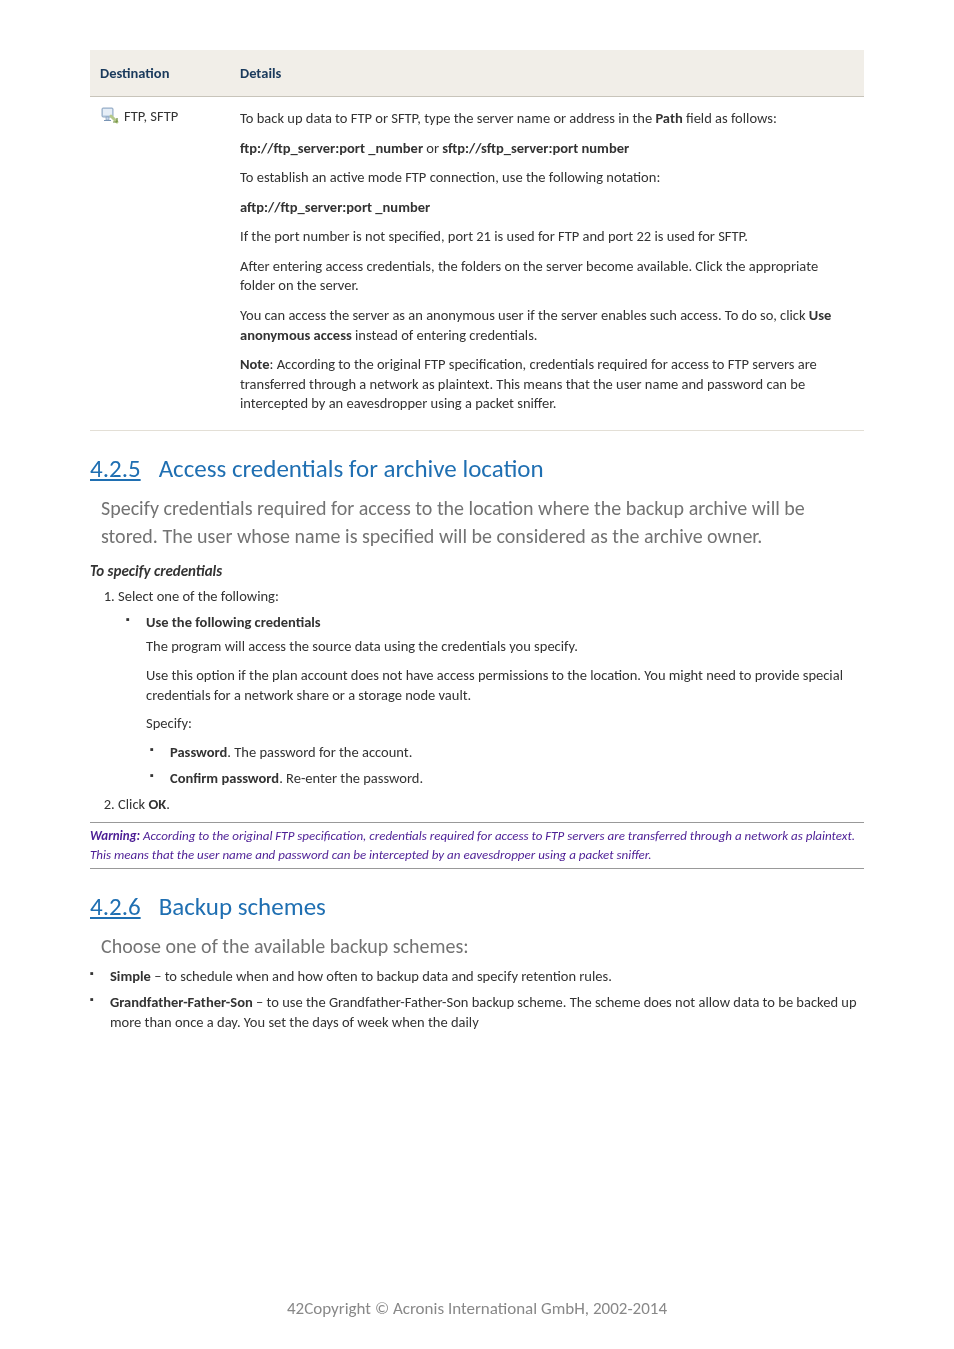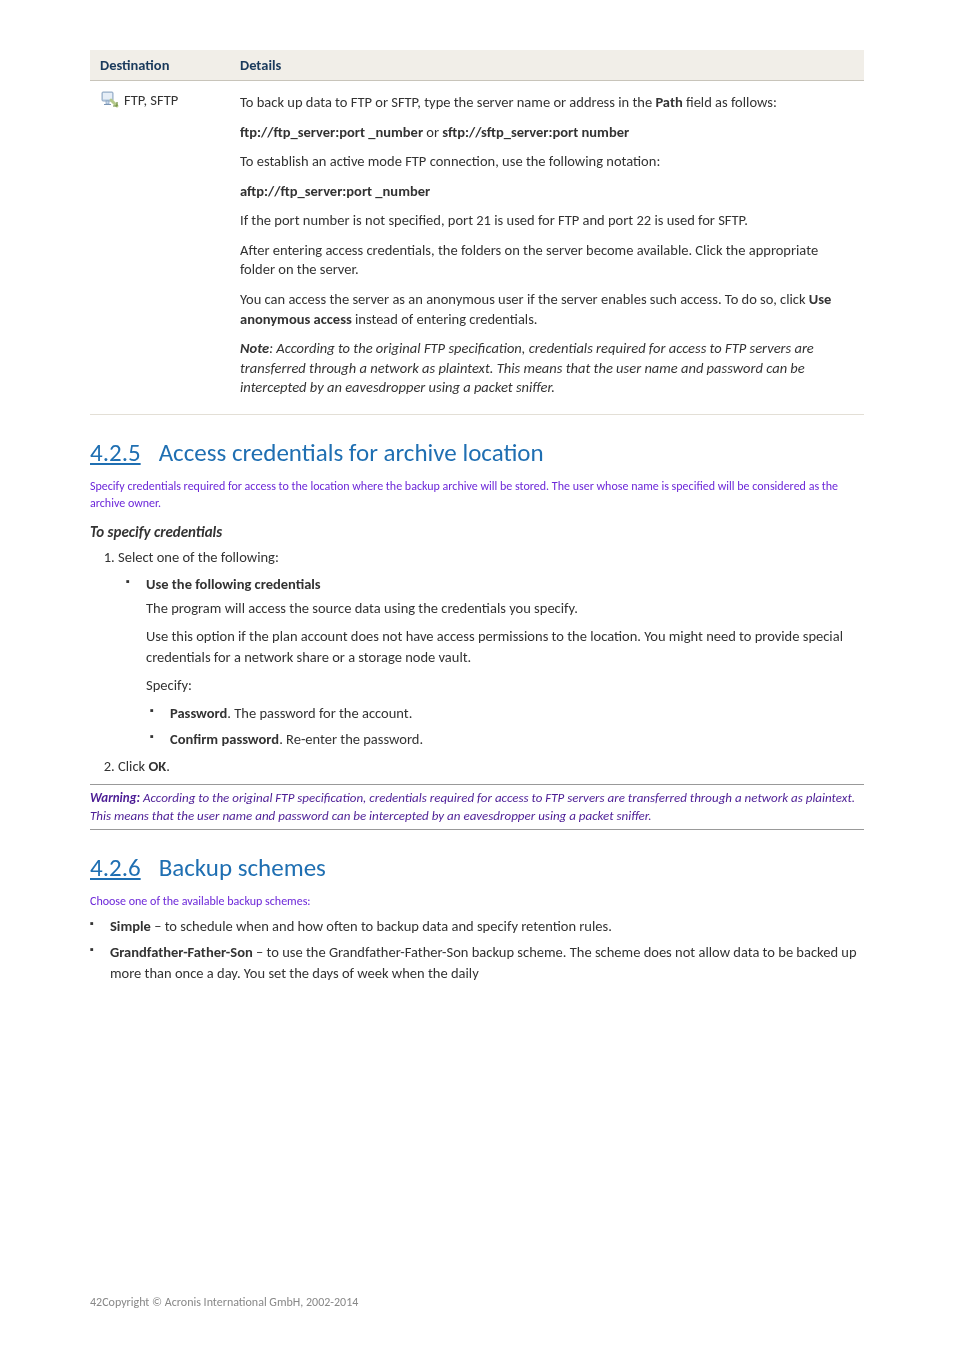--- a/index.html
+++ b/index.html
@@ -14,21 +14,21 @@
   }
   .doc-table {
     width: 100%;
     border-collapse: collapse;
     font-size: 14.5px;
     color: #333;
   }
   .doc-table th {
     background: #f1eee8;
     text-align: left;
-    padding: 6px 10px;
+    padding: 14px 10px;
     color: #1a3a5c;
     font-weight: 700;
     border-bottom: 1px solid #c8c4ba;
   }
   .doc-table td {
     vertical-align: top;
     padding: 8px 10px 6px 10px;
   }
   .doc-table td.row-icon-cell {
     width: 140px;
@@ -43,24 +43,24 @@
   }
   .ftp-icon { display: inline-block; vertical-align: -4px; margin-right: 4px; }
   h2.heading-num {
     color: #1f6fb2;
     font-weight: 400;
     font-size: 25px;
     margin: 22px 0 10px 0;
   }
   h2.heading-num .num { margin-right: 18px; text-decoration: underline; }
   p.body-text {
-    font-size: 12px;
-    line-height: 1.4;
-    margin: 6px 0;
-    color: #6d28d9;
+    font-size: 20px;
+    line-height: 1.4;
+    margin: 6px 11px;
+    color: #737373;
   }
   p.subhead {
     font-size: 15px;
     font-weight: 700;
     font-style: italic;
     color: #333;
     margin: 12px 0 6px 0;
   }
   ol.numlist {
     font-size: 14.5px;
@@ -99,27 +99,27 @@
     font-style: italic;
     color: #4c1d95;
     line-height: 1.4;
     border-top: 1px solid #999;
     border-bottom: 1px solid #999;
     padding: 4px 0;
     margin: 8px 0 18px 0;
   }
   .footer {
     position: absolute;
-    bottom: 40px;
+    bottom: 30px;
     left: 90px;
     right: 90px;
-    font-size: 12px;
+    font-size: 17px;
     color: #888;
     display: flex;
-    justify-content: flex-start;
+    justify-content: center;
   }
 </style>
 </head>
 <body>
 
 <table class="doc-table">
   <thead>
     <tr>
       <th>Destination</th>
       <th>Details</th>
@@ -140,21 +140,21 @@
         </span><span>FTP, SFTP</span>
       </td>
       <td class="body-block">
         <p><span>To back up data to FTP or SFTP, type the server name or address in the </span><b>Path</b><span> field as follows:</span></p>
         <p><b>ftp://ftp_server:port _number</b><span> or </span><b>sftp://sftp_server:port number</b></p>
         <p>To establish an active mode FTP connection, use the following notation:</p>
         <p><b>aftp://ftp_server:port _number</b></p>
         <p>If the port number is not specified, port 21 is used for FTP and port 22 is used for SFTP.</p>
         <p>After entering access credentials, the folders on the server become available. Click the appropriate folder on the server.</p>
         <p><span>You can access the server as an anonymous user if the server enables such access. To do so, click </span><b>Use anonymous access</b><span> instead of entering credentials.</span></p>
-        <p style="font-style:italic;"><span style="font-weight:700;">Note</span><span>: According to the original FTP specification, credentials required for access to FTP servers are transferred through a network as plaintext. This means that the user name and password can be intercepted by an eavesdropper using a packet sniffer.</span></p>
+        <p style=""><span style="font-weight:700;">Note</span><span>: According to the original FTP specification, credentials required for access to FTP servers are transferred through a network as plaintext. This means that the user name and password can be intercepted by an eavesdropper using a packet sniffer.</span></p>
       </td>
     </tr>
   </tbody>
 </table>
 
 <h2 class="heading-num">
   <span class="num">4.2.5</span><span>Access credentials for archive location</span>
 </h2>
 <p class="body-text">Specify credentials required for access to the location where the backup archive will be stored. The user whose name is specified will be considered as the archive owner.</p>
 <p class="subhead">To specify credentials</p>

